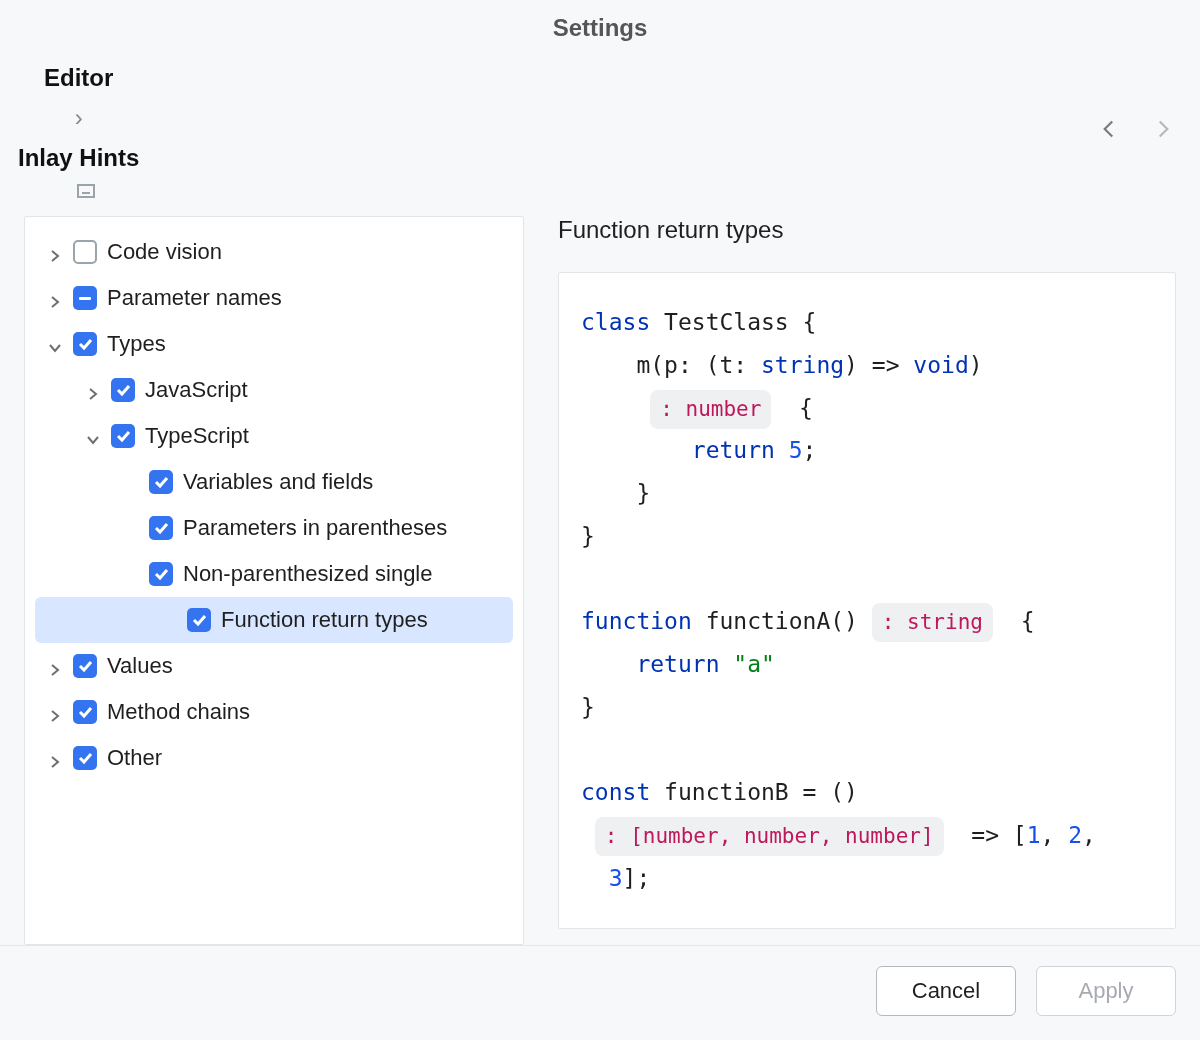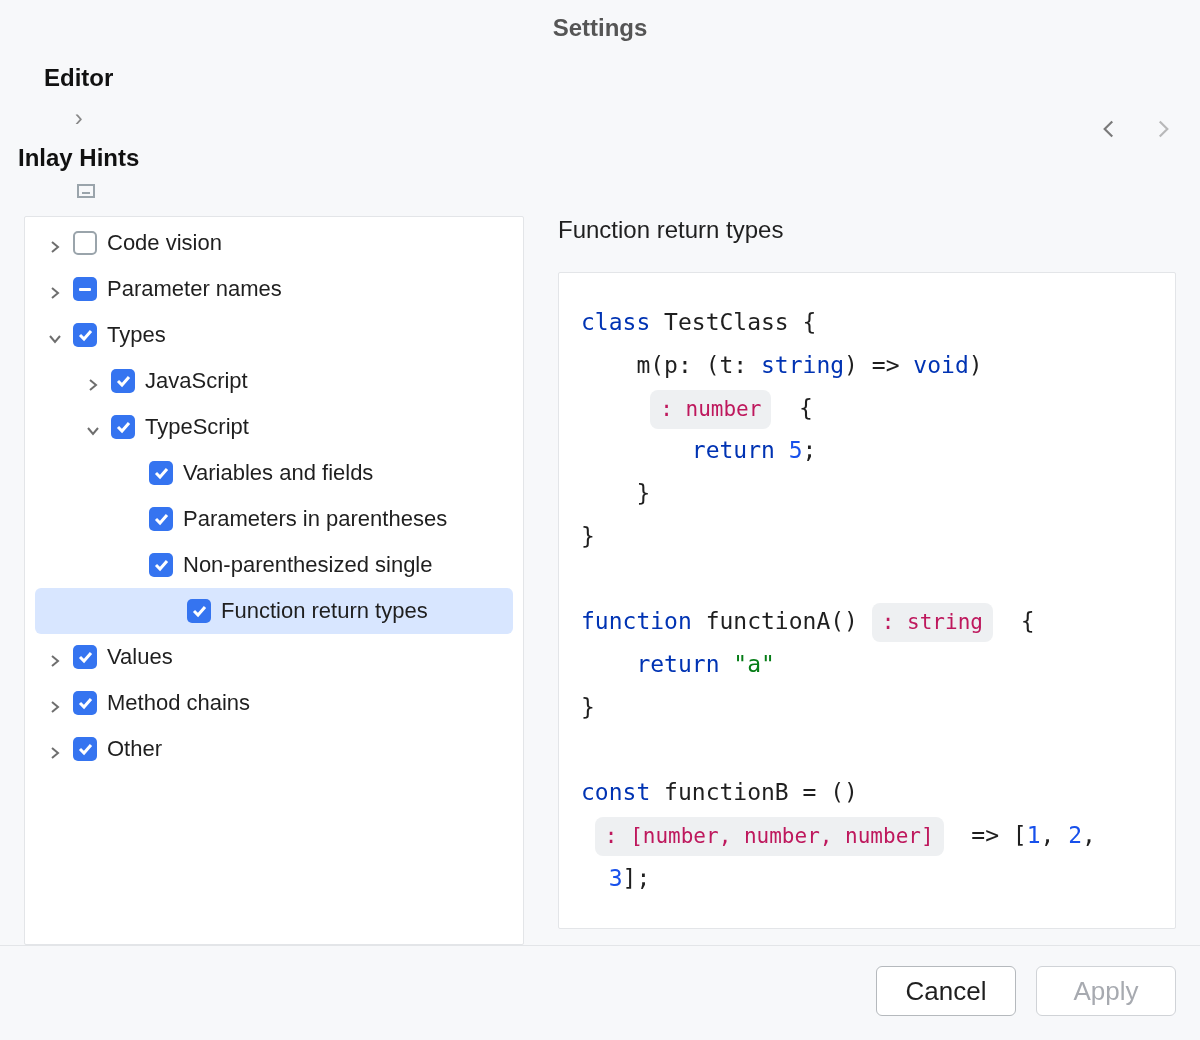--- a/index.html
+++ b/index.html
@@ -49,21 +49,21 @@
     gap: 34px;
     padding: 0 24px;
     flex: 1;
     min-height: 0;
   }
   .tree-panel {
     width: 500px;
     background: #fff;
     border: 1px solid #e3e5e8;
     border-radius: 2px;
-    padding: 3px 0;
+    padding: 12px 0;
     overflow-y: auto;
   }
   .tree-item {
     display: flex;
     align-items: center;
     gap: 10px;
     height: 46px;
     font-size: 22px;
     color: #1f1f1f;
     white-space: nowrap;
@@ -122,21 +122,21 @@
     border-top: 1px solid #e3e5e8;
     padding: 20px 24px 24px;
     display: flex;
     justify-content: flex-end;
     gap: 20px;
   }
   .btn {
     min-width: 140px;
     height: 50px;
     border-radius: 6px;
-    font-size: 26px;
+    font-size: 22px;
     display: flex; align-items:center; justify-content:center;
     cursor: pointer;
     text-align: center;
   }
   .btn-cancel { background:#fff; border:1px solid #b5b9bd; color:#1f1f1f; }
   .btn-apply  { background:#fff; border:1px solid #d0d3d7; color:#a7aab0; cursor:default; }
   .btn-ok     { background:#3574f0; border:1px solid #3574f0; color:#fff; min-width:150px; }
 
   .pad-l1 { padding-left: 22px; }
   .pad-l2 { padding-left: 60px; }

